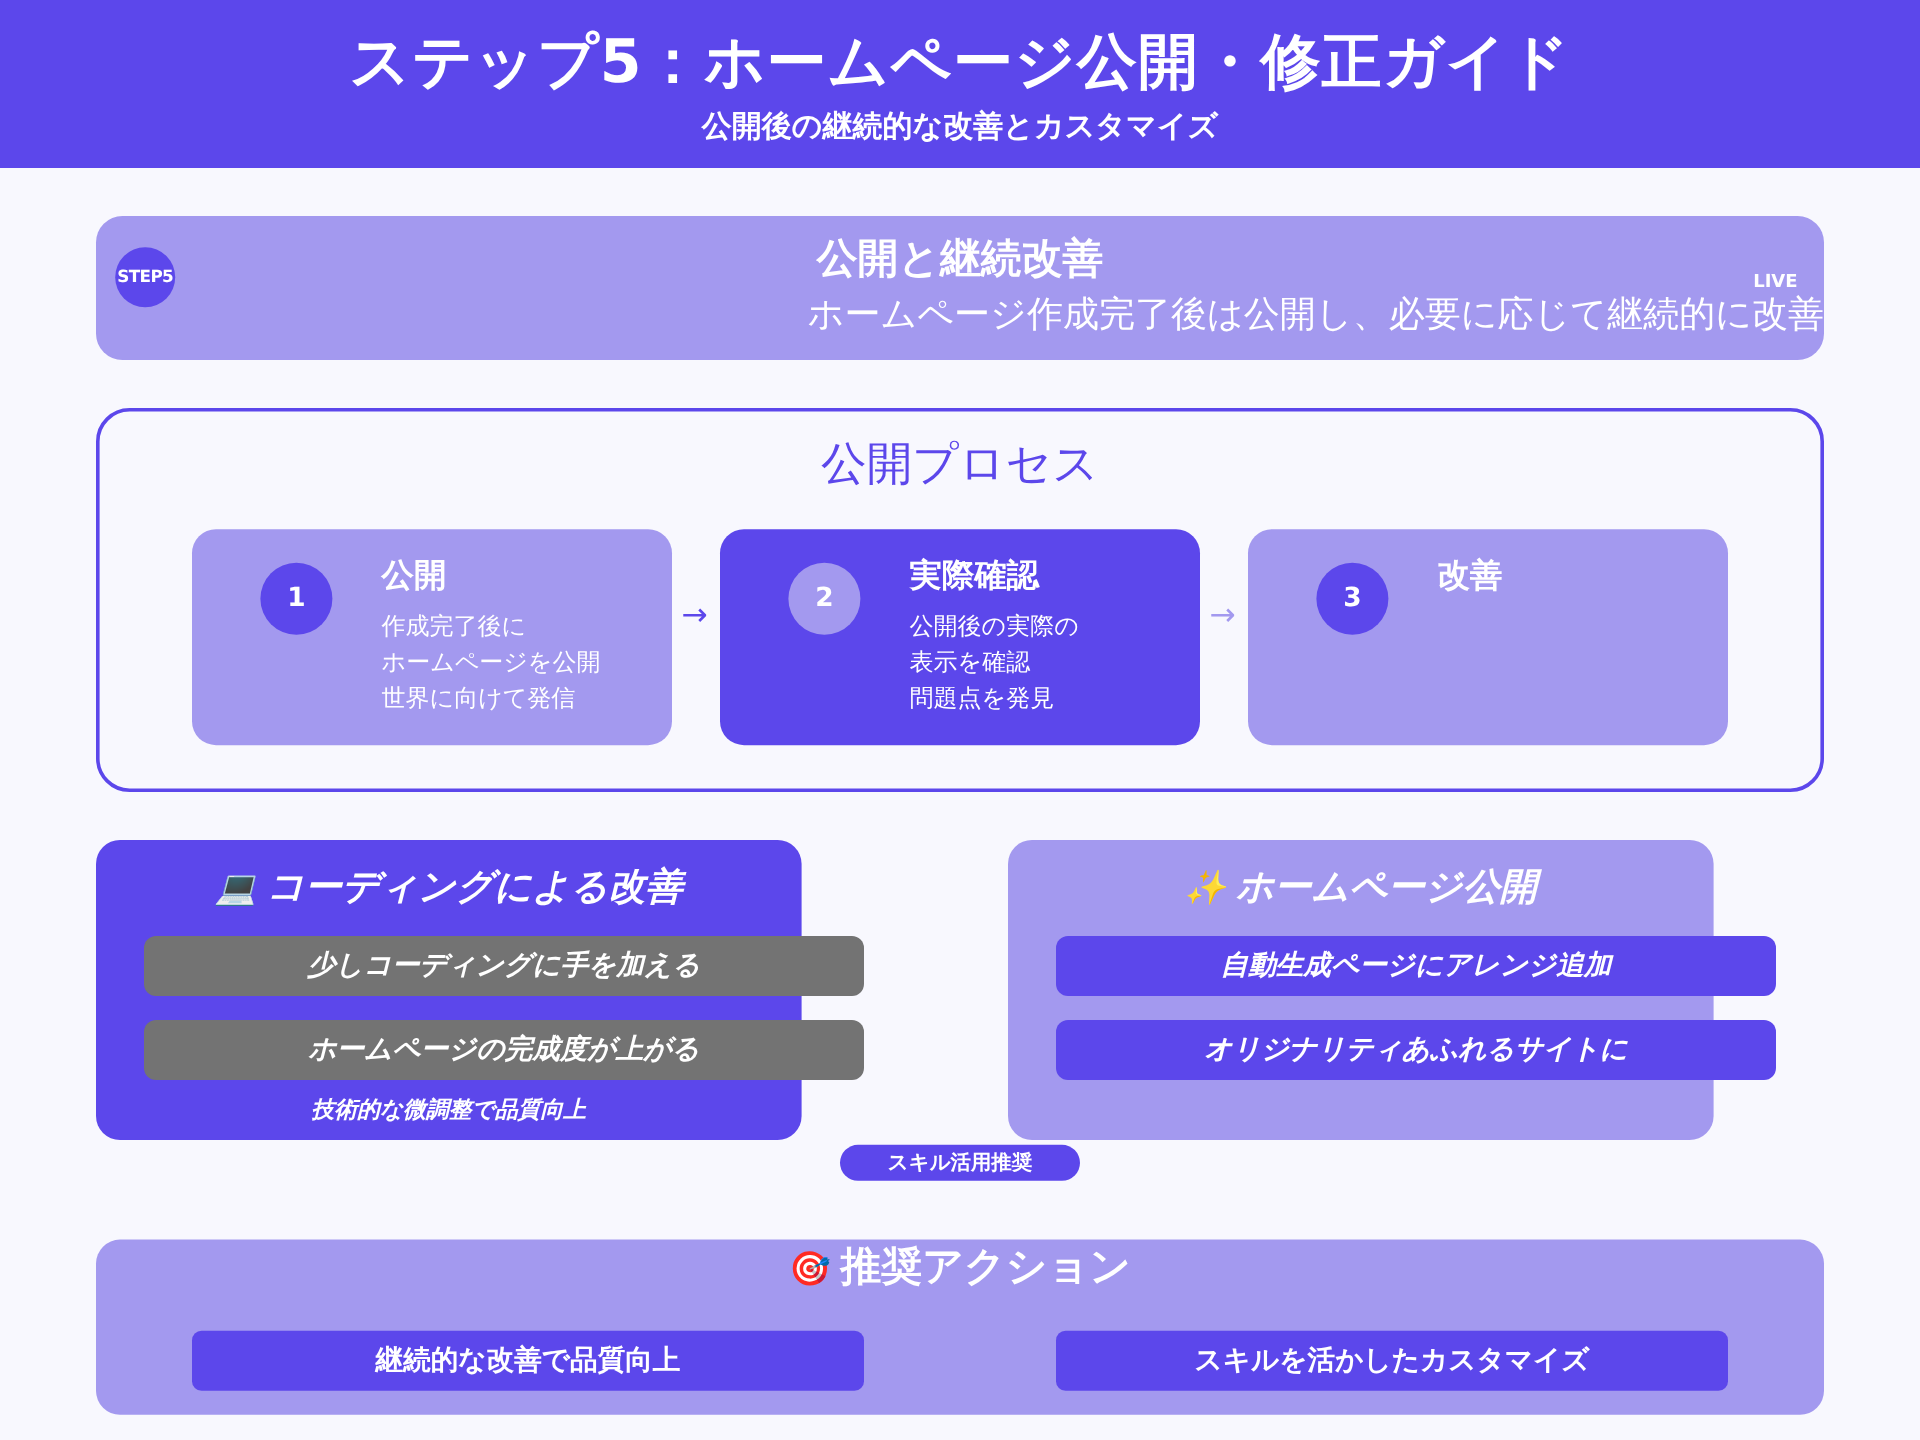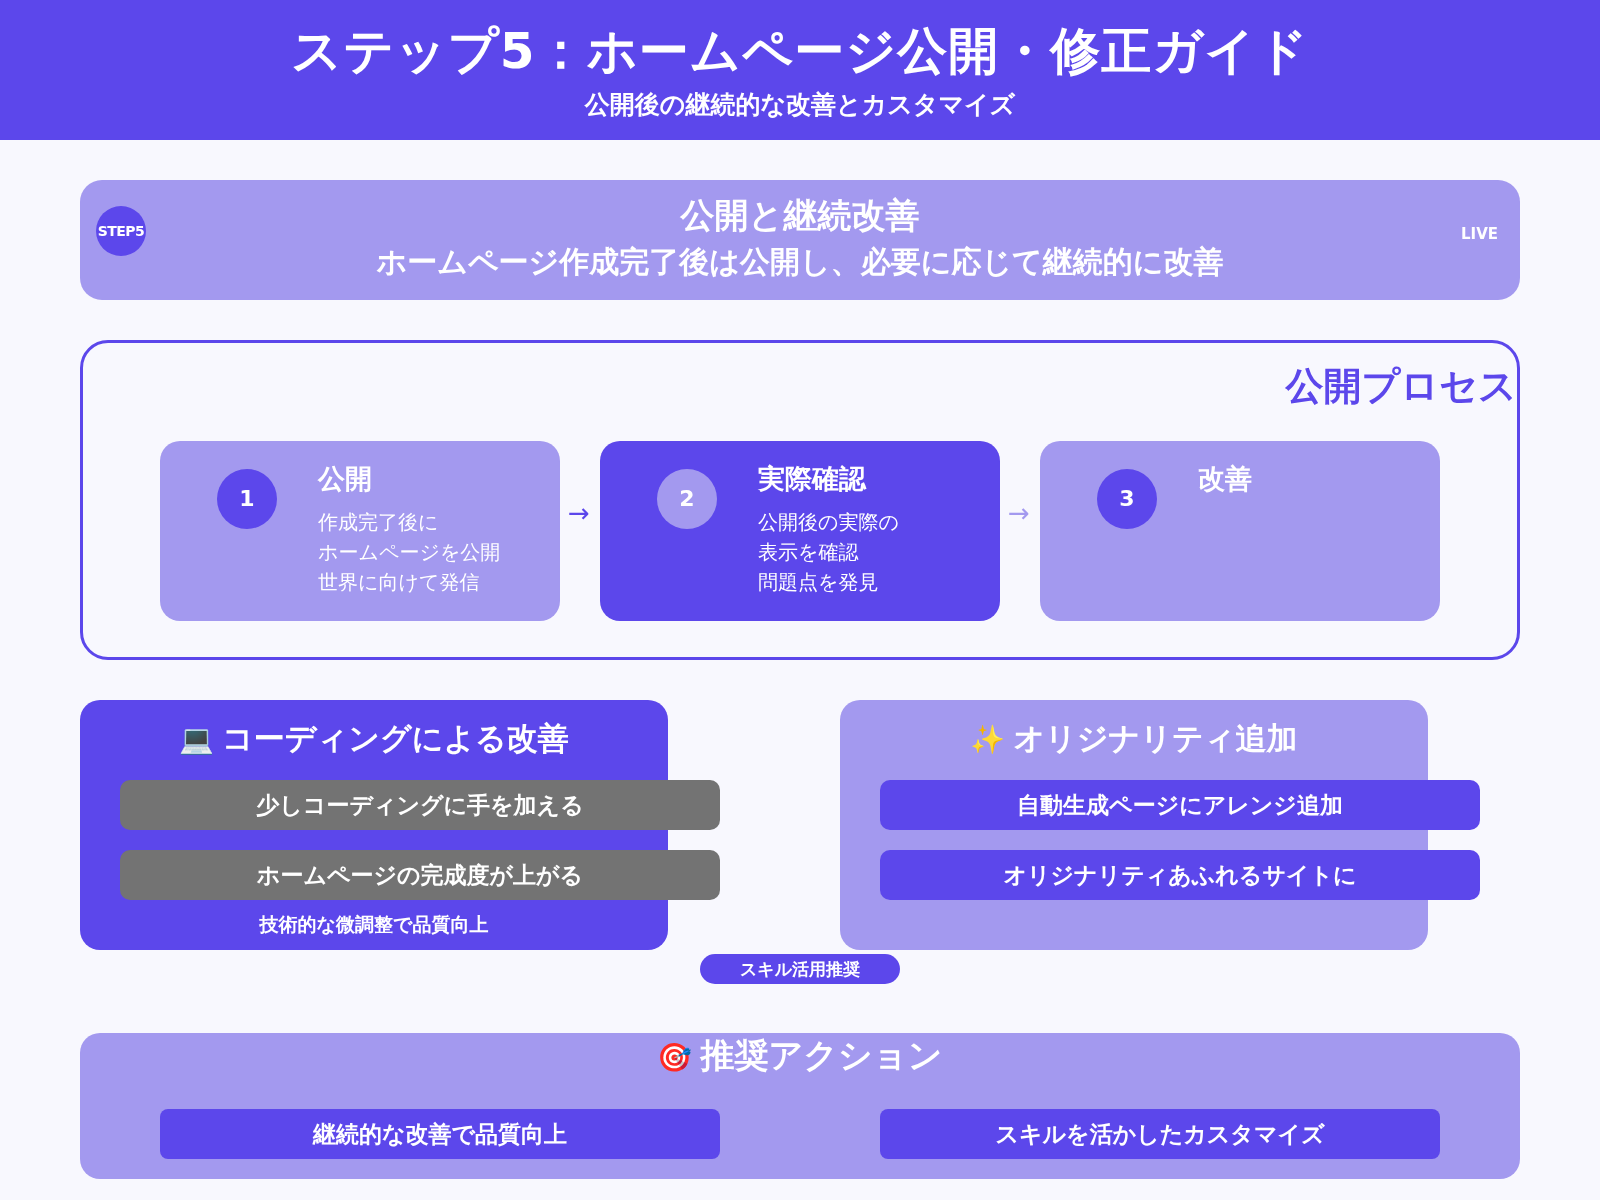--- a/index.html
+++ b/index.html
@@ -40,30 +40,30 @@
   .banner .live {
     position: absolute; right: 22px; top: 45px;
     font-size: 15px; font-weight: bold;
   }
   .banner .b-title {
     position: absolute; left: 0; right: 0; top: 13px;
     font-size: 34px; font-weight: bold;
   }
   .banner .b-sub {
     position: absolute; left: 0; right: 0; top: 62px;
-    font-size: 30px; font-weight: bold;
+    font-size: 30px; font-weight: normal; text-align: right;
   }
 
   .process {
     position: absolute; left: 80px; top: 340px; width: 1440px; height: 320px;
     border: 3px solid #5c47eb; border-radius: 28px; background: #f8f8fe;
   }
   .process .p-title {
-    position: absolute; left: 0; right: 0; top: 18px; text-align: right;
-    color: #5c47eb; font-size: 38px; font-weight: bold;
+    position: absolute; left: 0; right: 0; top: 18px; text-align: center;
+    color: #5c47eb; font-size: 38px; font-weight: normal;
   }
   .step {
     position: absolute; top: 98px; width: 400px; height: 180px;
     border-radius: 20px; background: #a399ef;
   }
   .step.active { background: #5c47eb; }
   .step .num {
     position: absolute; left: 57px; top: 28px; width: 60px; height: 60px;
     border-radius: 50%; background: #5c47eb;
     font-size: 22px; font-weight: bold; line-height: 60px; text-align: center;
@@ -77,21 +77,21 @@
     position: absolute; left: 158px; top: 66px;
     font-size: 20px; line-height: 30px; font-family: Liberation Serif, serif;
   }
   .arrow {
     position: absolute; top: 155px; font-size: 26px; color: #5c47eb;
   }
   .arrow.light { color: #a399ef; }
 
   .card {
     position: absolute; top: 700px; width: 588px; height: 250px;
-    border-radius: 20px; text-align: center;
+    border-radius: 20px; text-align: center; font-style: italic;
   }
   .card.dark { left: 80px; background: #5c47eb; }
   .card.light { left: 840px; background: #a399ef; }
   .card .c-title {
     position: absolute; left: 0; right: 0; top: 18px;
     font-size: 31px; font-weight: bold;
   }
   .card .c-title .emoji { font-size: 28px; margin-right: 8px; }
   .card .pill {
     position: absolute; left: 40px; width: 600px; height: 50px;
@@ -181,21 +181,21 @@
   <div class="c-title">
     <span class="emoji">💻</span><span>コーディングによる改善</span>
   </div>
   <div class="pill p1">少しコーディングに手を加える</div>
   <div class="pill p2">ホームページの完成度が上がる</div>
   <div class="c-note">技術的な微調整で品質向上</div>
 </div>
 
 <div class="card light">
   <div class="c-title">
-    <span class="emoji">✨</span><span>オリジナリティ追加</span>
+    <span class="emoji">✨</span><span>ホームページ公開</span>
   </div>
   <div class="pill p1">自動生成ページにアレンジ追加</div>
   <div class="pill p2">オリジナリティあふれるサイトに</div>
 </div>
 
 <div class="skill-tag">スキル活用推奨</div>
 
 <div class="actions">
   <div class="a-title">
     <span class="emoji">🎯</span><span>推奨アクション</span>

